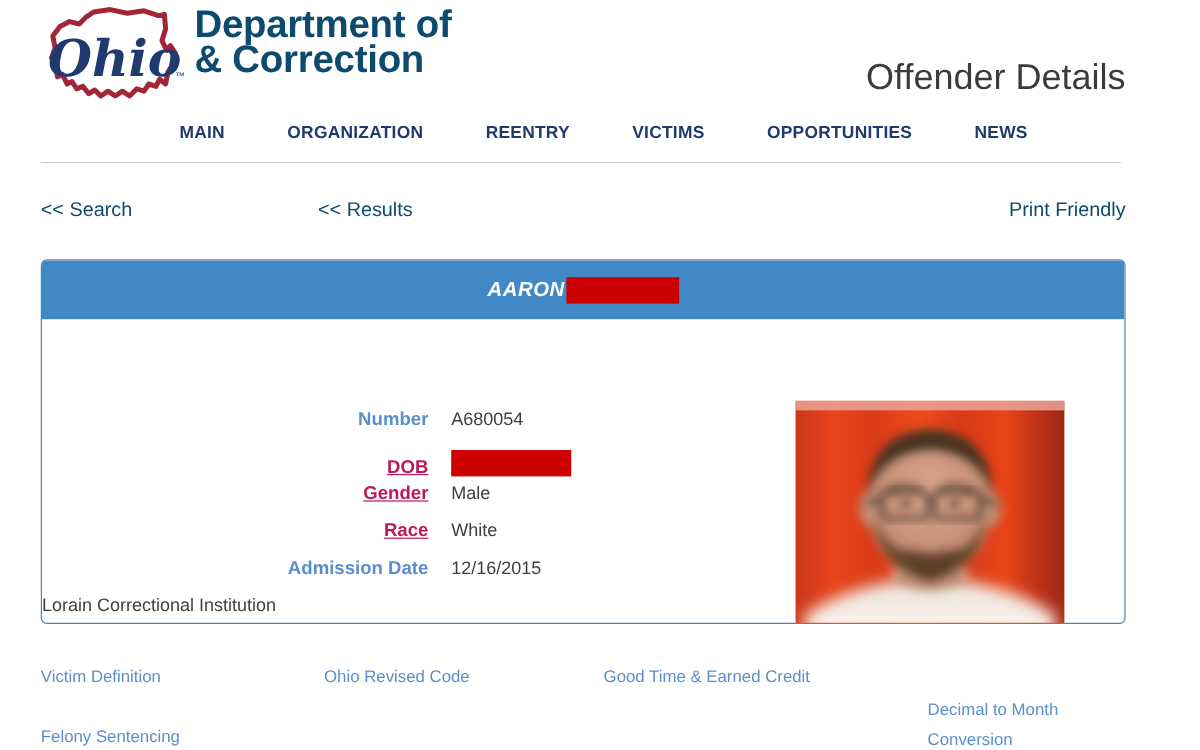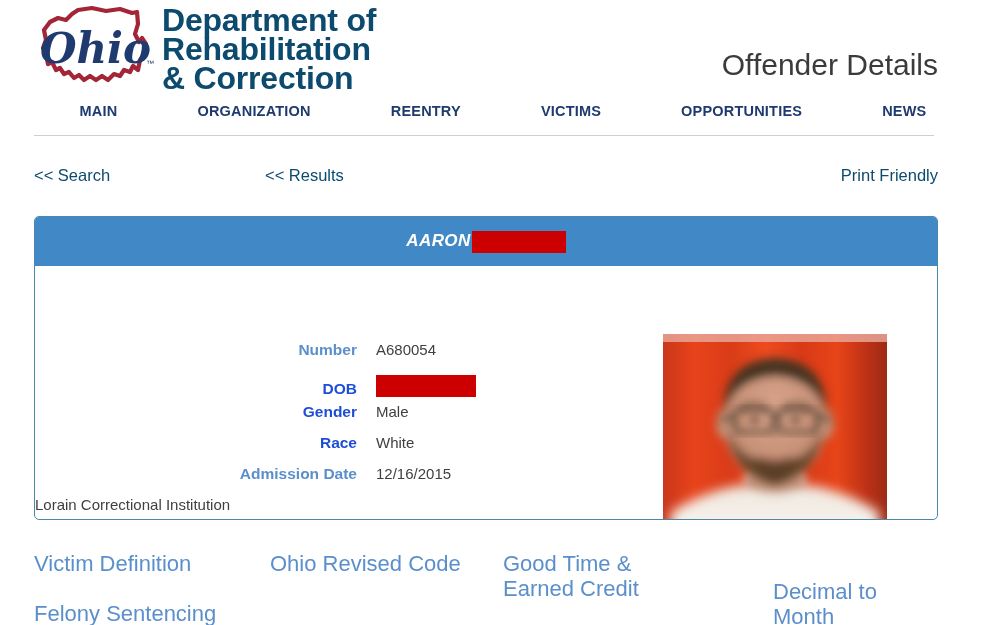--- a/index.html
+++ b/index.html
@@ -62,21 +62,21 @@
   #main-nav .nav-inner {
     display: inline-block;
     padding-left: 6px;
   }
   #main-nav a {
     display: inline-block;
     font-size: 14.5px;
     font-weight: bold;
     color: #1f3a6e;
     text-decoration: none;
-    margin: 0 40px;
+    margin: 0 26px;
     letter-spacing: 0.2px;
   }
   #nav-rule {
     position: absolute;
     left: 34px; top: 135px;
     width: 900px;
     height: 1px;
     background: #cfcfcf;
   }
 
@@ -154,21 +154,21 @@
   .detail-label {
     width: 341px;
     text-align: right;
     font-size: 15.5px;
     font-weight: bold;
     padding-right: 19px;
     box-sizing: border-box;
     white-space: nowrap;
   }
   .detail-label.link   { color: #5b8fcb; }
-  .detail-label.plain  { color: #1d4ed8; }
+  .detail-label.plain  { color: #be185d; text-decoration: underline; }
   .detail-value {
     font-size: 15px;
     color: #404040;
     white-space: nowrap;
   }
   #dob-redaction {
     width: 100px;
     height: 22px;
     position: relative;
     top: 3px;
@@ -191,21 +191,21 @@
 
   
   #footer-links {
     position: absolute;
     left: 0; top: 548px;
     width: 1000px;
     height: 77px;
   }
   .footer-link {
     position: absolute;
-    font-size: 22px;
+    font-size: 14px;
     line-height: 25px;
     color: #5b8fcb;
     text-decoration: none;
   }
   #flink-victim    { left: 34px;  top: 3px;  width: 200px; }
   #flink-orc       { left: 270px; top: 3px;  width: 200px; }
   #flink-goodtime  { left: 503px; top: 3px;  width: 175px; }
   #flink-decimal   { left: 773px; top: 3px;  width: 150px; margin-top: 28px; }
   #flink-felony    { left: 34px;  top: 53px; width: 220px; }
 </style>
@@ -221,21 +221,20 @@
                L74 76 L68 72 L62 76 L56 72 L50 76 L45 71 L40 74 L35 68 L30 70
                L26 64 L22 66 L18 58 L14 60 L12 50 L9 44 L12 36 L10 26 L16 18
                L24 14 L32 16 L38 10 Z" fill="none" stroke="#a32638" stroke-width="4.2" stroke-linejoin="round" stroke-linecap="round"></path>
       <g fill="#1f3a6e">
         <text x="6" y="59" font-family="'DejaVu Serif', serif" font-size="42" font-style="italic" font-weight="bold">Ohio</text>
       </g>
       <text x="112" y="62" font-family="'Liberation Sans', sans-serif" font-size="8" fill="#1f3a6e">™</text>
     </svg>
     <div id="logo-wordmark">
       <div>Department of</div>
-      <div>Rehabilitation</div>
       <div>&amp; Correction</div>
     </div>
   </div>
 
   <div id="page-title">Offender Details</div>
 </div>
 
 <nav id="main-nav">
   <span class="nav-inner"><a href="#">MAIN</a><a href="#">ORGANIZATION</a><a href="#">REENTRY</a><a href="#">VICTIMS</a><a href="#">OPPORTUNITIES</a><a href="#">NEWS</a></span>
 </nav>

